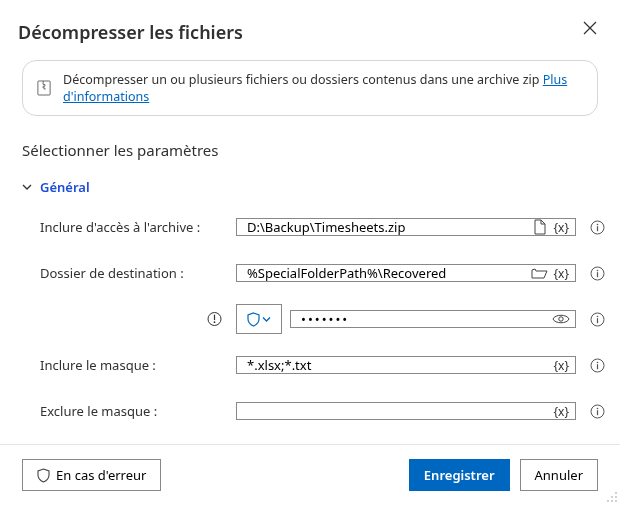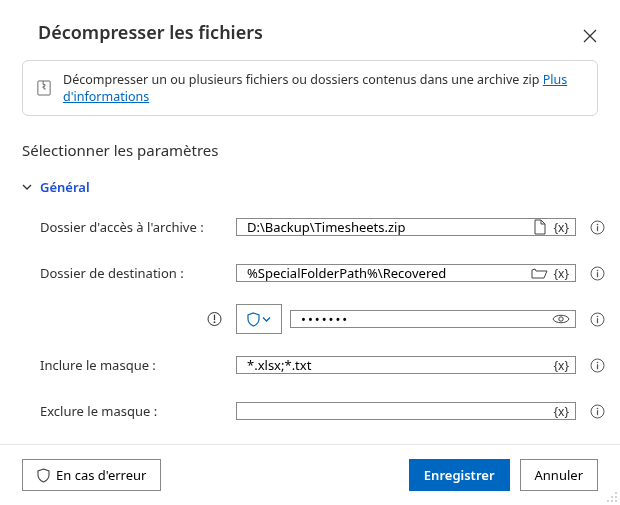--- a/index.html
+++ b/index.html
@@ -9,40 +9,40 @@
     font-size: 13px;
     color: #323130;
     background: #fff;
     width: 620px;
     height: 505px;
     position: relative;
     overflow: hidden;
   }
   .header {
     display: flex;
-    align-items: flex-end;
+    align-items: flex-start;
     justify-content: space-between;
-    padding: 20px 22px 16px 38px;
+    padding: 20px 22px 16px 18px;
   }
   .header h1 {
     margin: 0;
     font-size: 18px;
     font-weight: 600;
     color: #323130;
   }
   .close-btn {
     width: 16px; height: 16px;
     display: flex; align-items: center; justify-content: center;
     cursor: pointer;
     color: #323130;
   }
   .banner {
     margin: 0 22px;
     border: 1px solid #d6d6d6;
-    border-radius: 6px;
+    border-radius: 14px;
     display: flex;
     align-items: center;
     gap: 12px;
     padding: 10px 14px;
     font-size: 12.5px;
     color: #323130;
   }
   .banner a { color: #0067c0; text-decoration: underline; }
   .section-title {
     margin: 24px 22px 12px 22px;
@@ -205,21 +205,21 @@
 <div class="collapsible">
   <svg width="10" height="10" viewBox="0 0 10 10">
       <path d="M1 3 L5 7 L9 3" stroke="#323130" stroke-width="1.3" fill="none"></path>
     </svg>
   <span class="label">Général</span>
 </div>
 
 <div class="fields">
 
   <div class="row">
-    <div class="lbl">Dossier d'accès à l'archive :</div>
+    <div class="lbl">Inclure d'accès à l'archive :</div>
     <div class="input-wrap">
       <div class="input-box">
         <input value="D:\Backup\Timesheets.zip" style="">
         <span class="in-icon">
           <svg width="14" height="16" viewBox="0 0 14 16">
               <path d="M2 1 h6 l4 4 v10 H2 Z M8 1 v4 h4" fill="none" stroke="#444" stroke-width="1"></path>
             </svg>
         </span>
         <span class="inlbl">{x}</span>
       </div>

